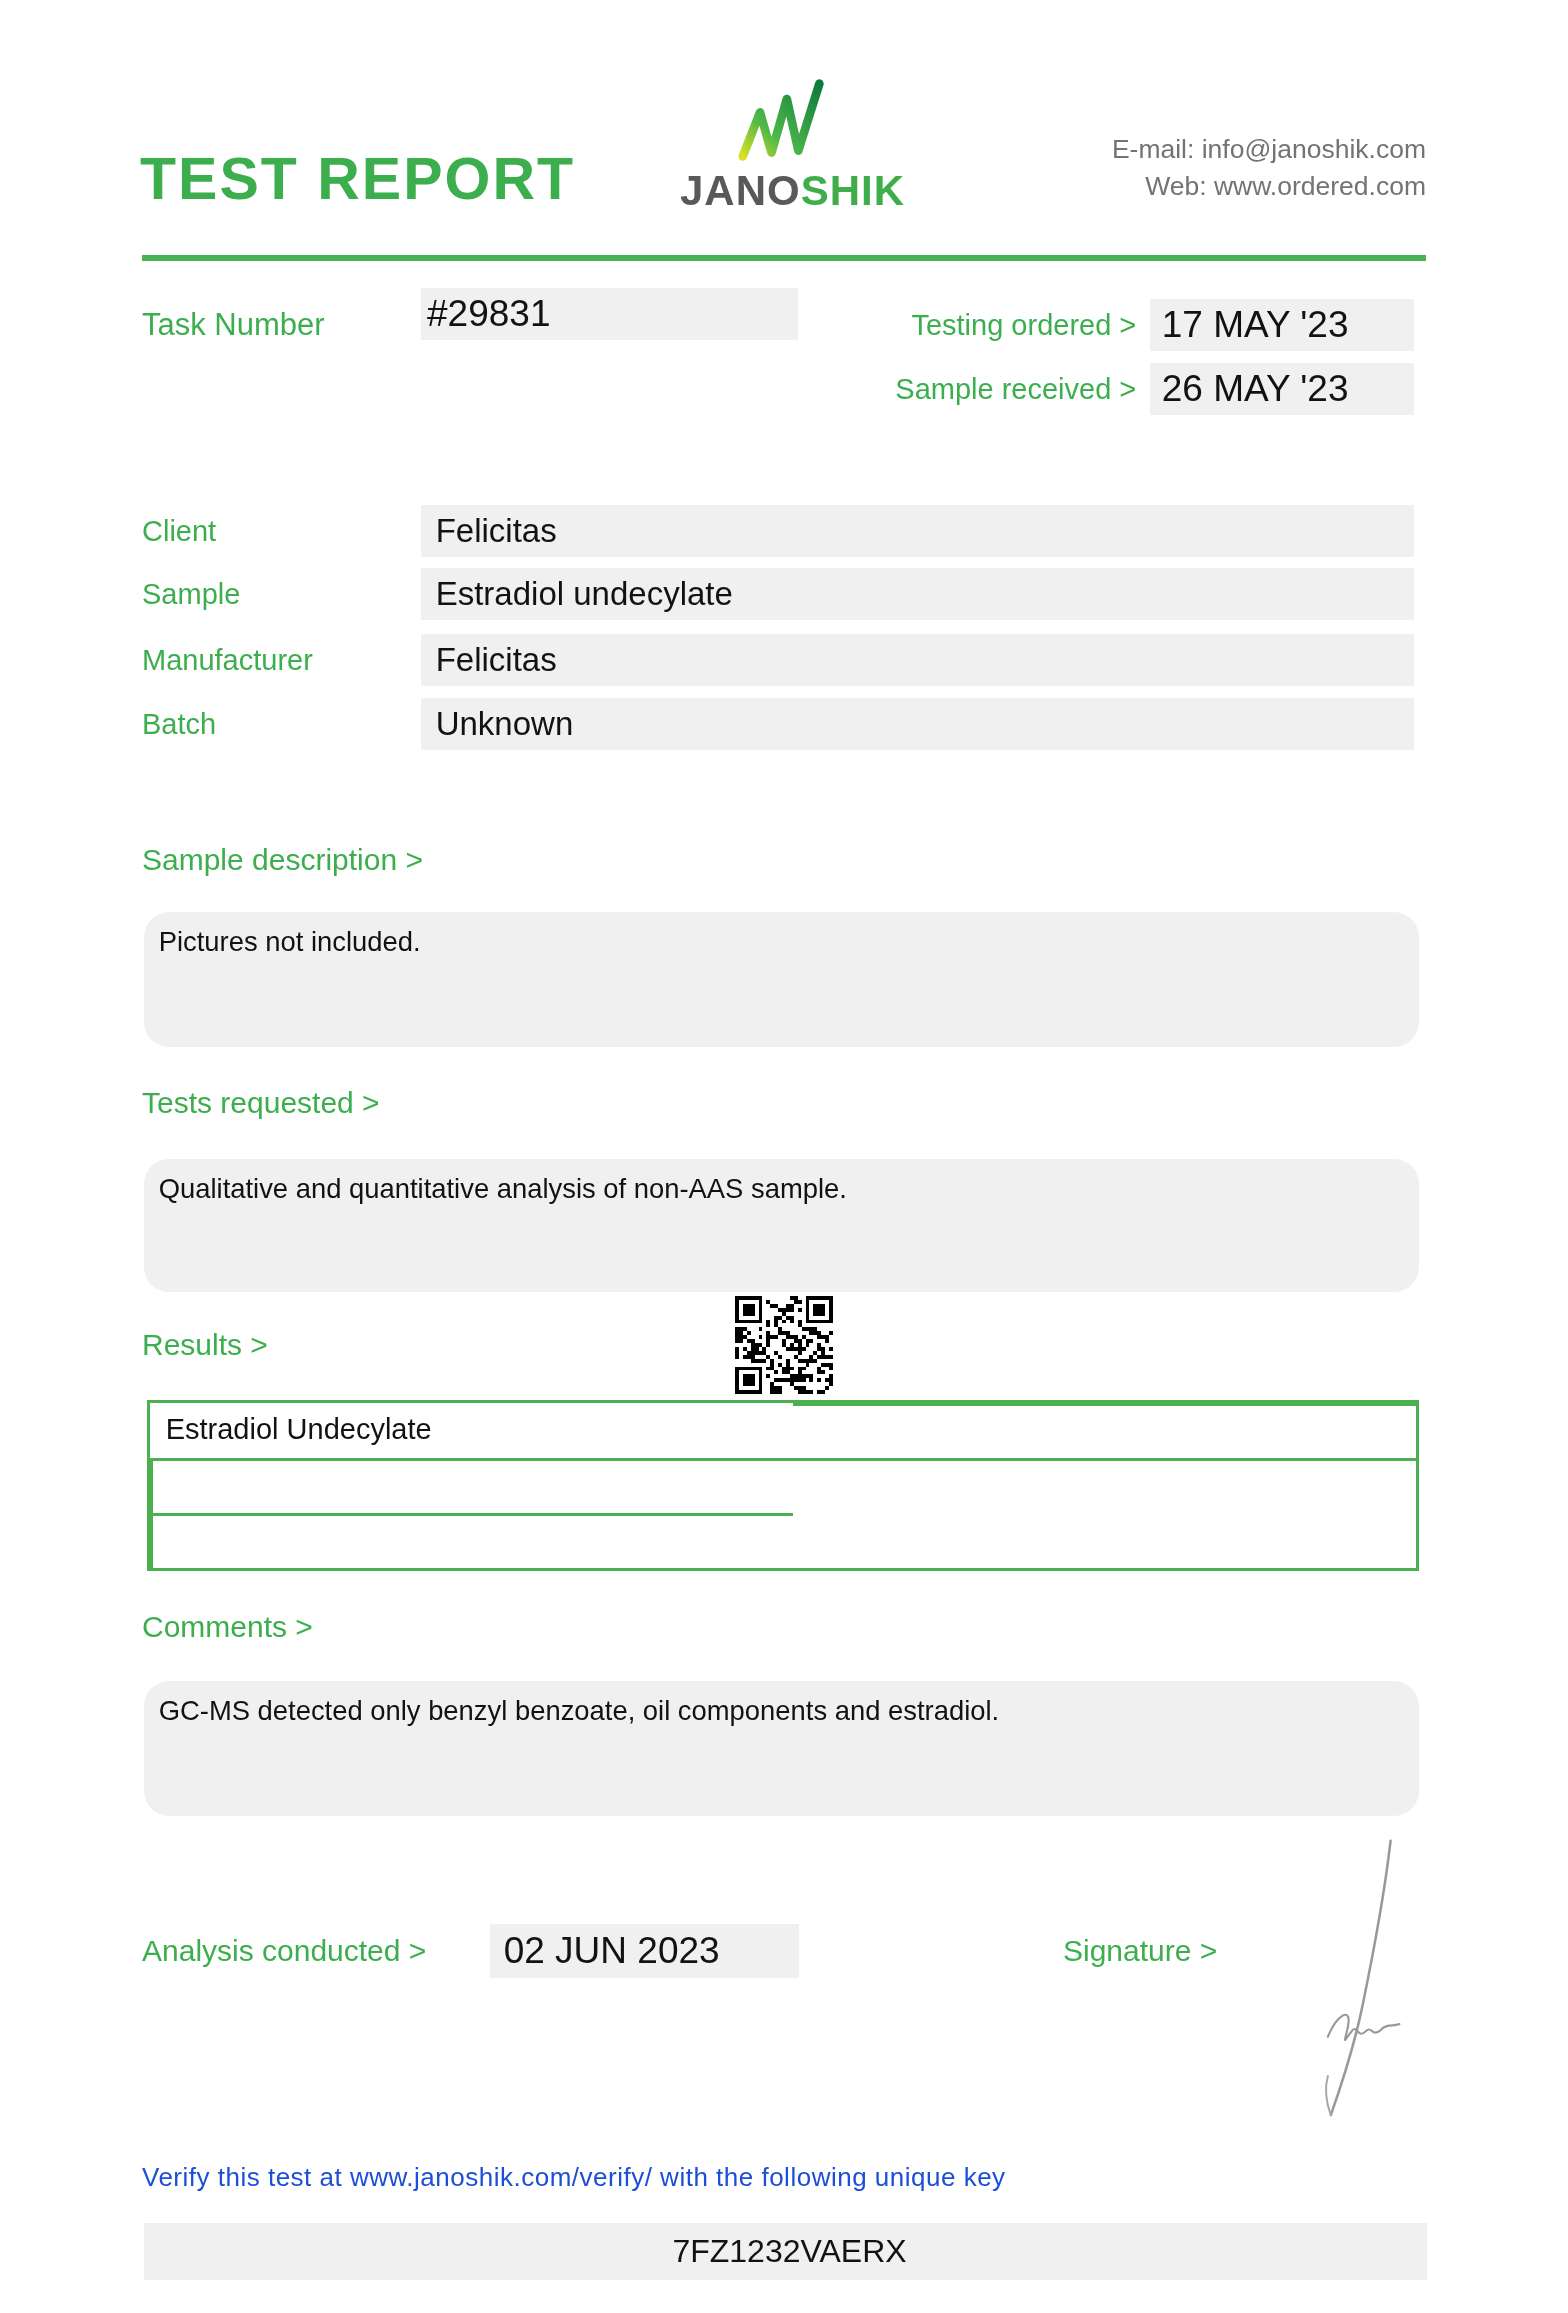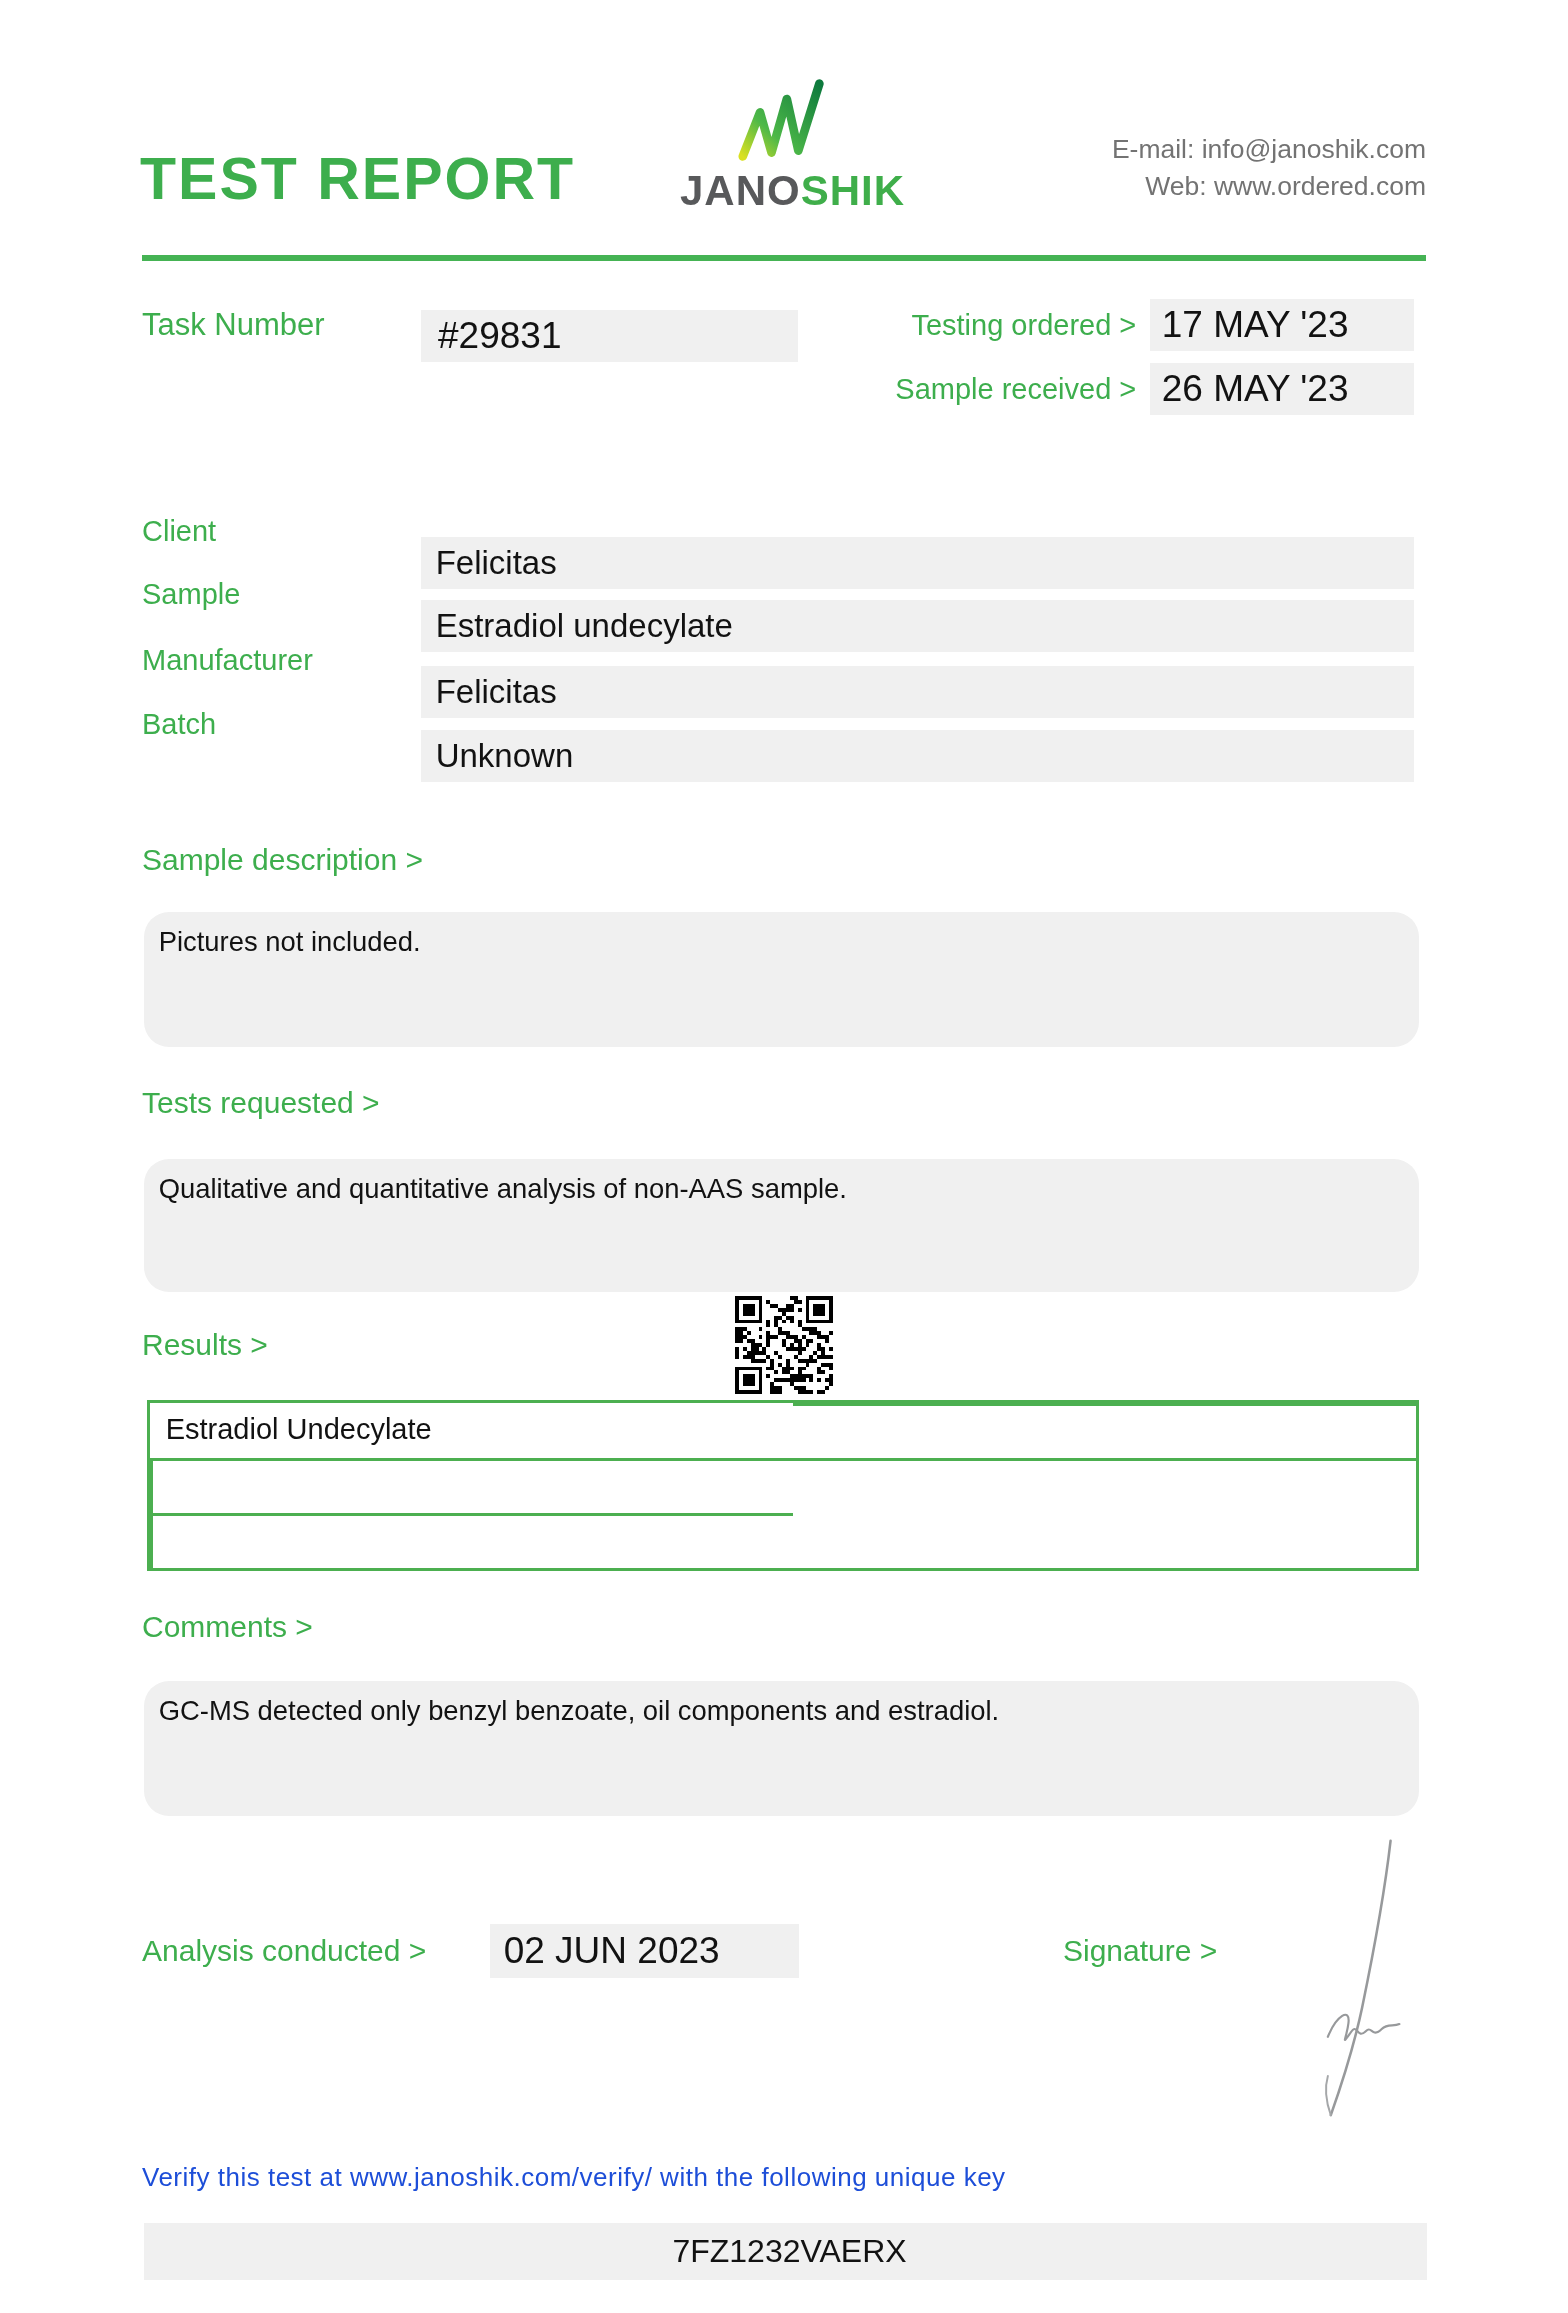--- a/index.html
+++ b/index.html
@@ -16,29 +16,29 @@
 
   .logo-icon{left:735px;top:76px;width:96px;height:90px;}
   .logo-text{left:680px;top:167px;font-size:42px;font-weight:bold;letter-spacing:1px;color:#58595b;white-space:nowrap;}
   .logo-text .shik{color:#3fae4a;}
 
   .contact{right:142px;top:131px;font-size:26.5px;color:#737373;text-align:right;line-height:37px;}
 
   .rule{left:142px;top:255px;width:1284px;height:5.9px;background:#45b354;}
 
   .task-label{left:142px;top:299px;height:52px;line-height:52px;font-size:31px;}
-  .task-box{left:421px;top:310px;width:377px;height:52px;display:flex;align-items:center;padding-left:17px;box-sizing:border-box;font-size:37px;}
+  .task-box{left:421px;top:288px;width:377px;height:52px;display:flex;align-items:center;padding-left:6px;box-sizing:border-box;font-size:37px;}
 
   .date-row{right:154px;height:52px;display:flex;align-items:center;gap:13.7px;}
   .date-row.r1{top:299px;align-items:center;} .date-row.r2{top:363px;}
   .date-label{font-size:29px;color:#3dae4d;white-space:nowrap;}
   .date-box{width:264px;height:52px;display:flex;align-items:center;padding-left:11.8px;box-sizing:border-box;font-size:37px;background:#f0f0f0;}
 
   .info-label{left:142px;height:52px;line-height:52px;font-size:29px;}
-  .info-box{left:421px;width:993px;height:52px;display:flex;align-items:center;padding-left:14.7px;box-sizing:border-box;font-size:33px;margin-top:32px;}
+  .info-box{left:421px;width:993px;height:52px;display:flex;align-items:center;padding-left:14.7px;box-sizing:border-box;font-size:33px;}
   .ir0{top:505px;} .ir1{top:568px;} .ir2{top:634px;} .ir3{top:698px;}
 
   .section-h{left:142px;font-size:30px;}
   .h-desc{top:843px;} .h-tests{top:1086px;} .h-results{top:1328px;} .h-comments{top:1610px;}
   .section-box{left:144px;width:1275px;padding:13.7px 14.7px;box-sizing:border-box;font-size:27.4px;border-radius:25px;}
   .b-desc{top:912px;height:135px;} .b-tests{top:1159px;height:133px;} .b-comments{top:1681px;height:135px;}
 
   .qr{left:735px;top:1296px;width:98px;height:98px;line-height:0;}
 
   .rtable{left:147px;top:1400px;width:1272px;border:3.9px solid #4caf50;display:grid;grid-template-columns:643px auto;box-sizing:border-box;background:#fff;}

